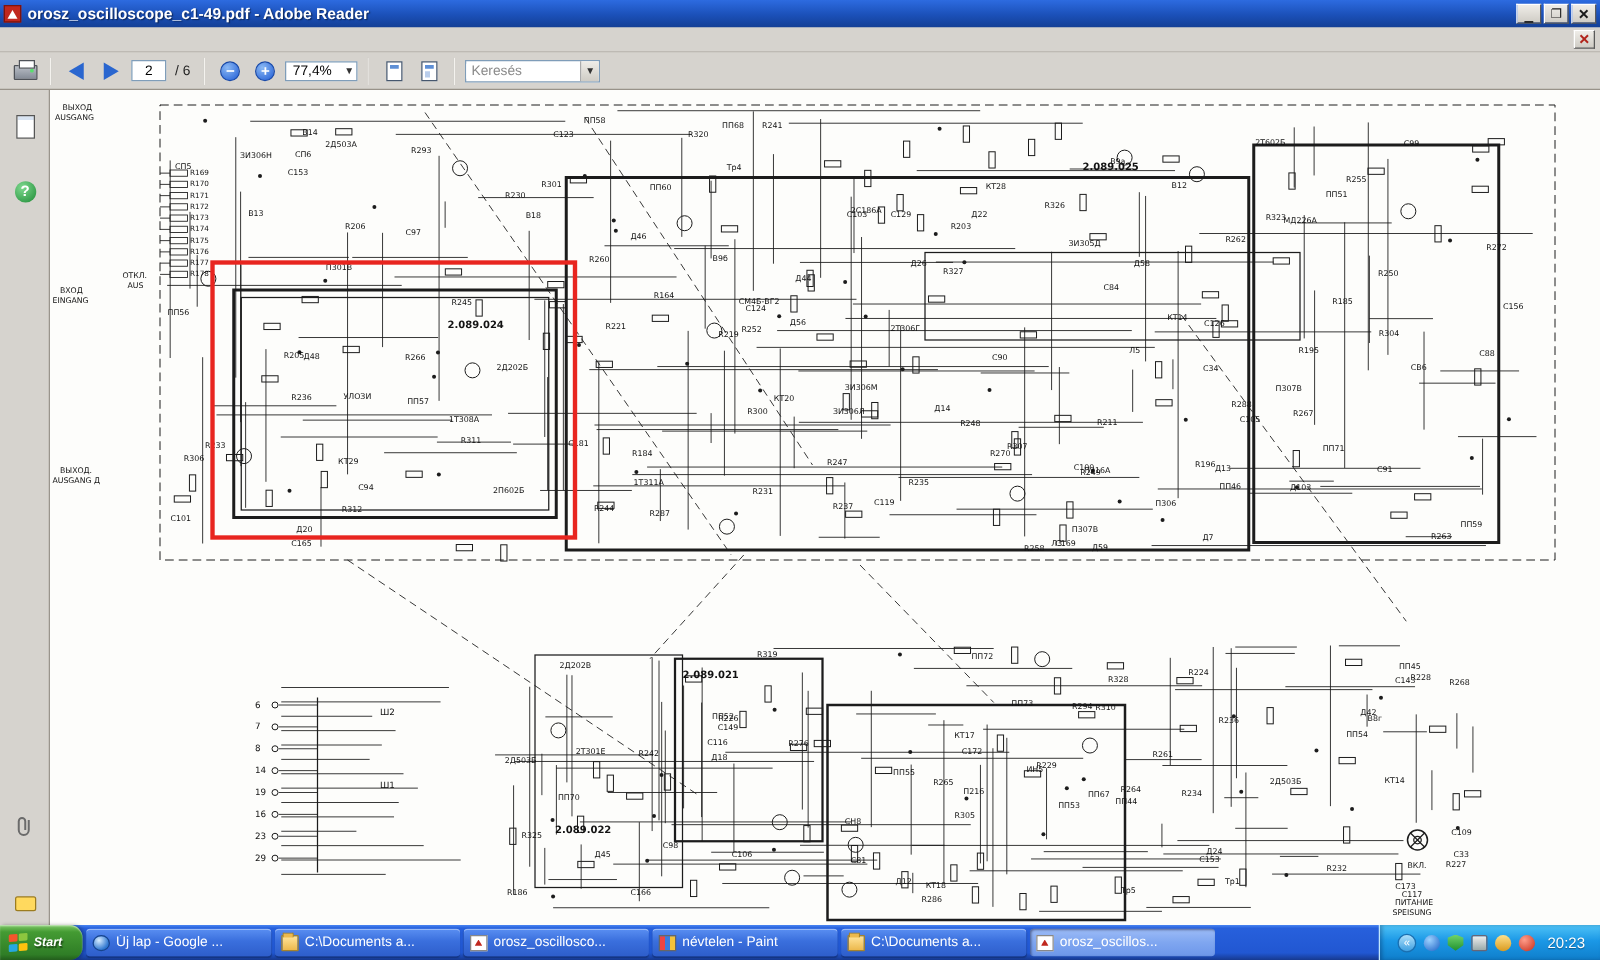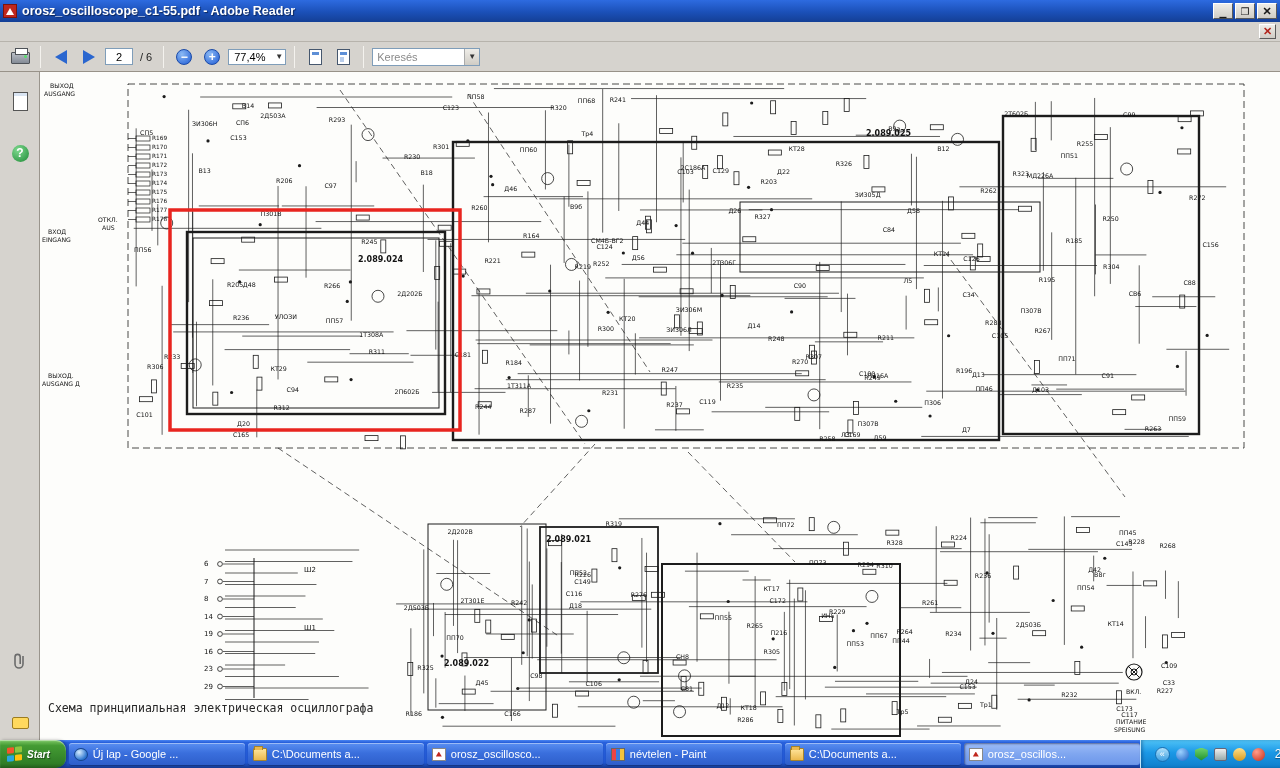--- a/index.html
+++ b/index.html
@@ -92,21 +92,21 @@
     font-weight:bold;font-style:italic;font-size:10px;text-shadow:1px 1px 1px rgba(0,0,0,.45);
     box-shadow:inset 0 1px 1px rgba(255,255,255,.5),2px 0 3px rgba(0,0,0,.3)}
   .xp-flag{width:15px;height:14px;display:grid;grid-template-columns:1fr 1fr;grid-template-rows:1fr 1fr;
     gap:1.5px;transform:skewY(-6deg)}
   .xp-flag b{border-radius:1px}
   .xp-flag b:nth-child(1){background:#f3552c}
   .xp-flag b:nth-child(2){background:#8cc63f}
   .xp-flag b:nth-child(3){background:#27a8e0}
   .xp-flag b:nth-child(4){background:#ffc20e}
   #taskbar-buttons{display:flex;align-items:center;height:28px}
-  .task-btn{width:176px;height:22px;margin-left:3px;border-radius:3px;display:flex;align-items:center;
+  .task-btn{width:148px;height:22px;margin-left:3px;border-radius:3px;display:flex;align-items:center;
     padding:0 5px;gap:5px;color:#fff;font-size:11px;
     background:linear-gradient(180deg,#5a8ff2 0%,#3a6fdd 45%,#2e5ecb 100%);
     box-shadow:inset 0 1px 0 rgba(255,255,255,.4),0 1px 1px rgba(0,0,0,.25)}
   .task-btn.active{background:linear-gradient(180deg,#9dbcf7 0%,#7fa6f0 50%,#6d97ea 100%);
     box-shadow:inset 1px 1px 2px rgba(0,0,30,.45);color:#fff}
   .tb-label{white-space:nowrap;overflow:hidden;text-overflow:ellipsis;flex:1}
   .tb-ic{width:14px;height:13px;flex:0 0 auto;position:relative}
   .browser-icon{border-radius:50%;background:radial-gradient(circle at 35% 30%,#d6ecff,#2f77d0 70%);border:1px solid #16448c}
   .folder-icon{background:linear-gradient(180deg,#ffe49a,#ecb94d);border:1px solid #a5832c;border-radius:1px}
   .folder-icon::before{content:"";position:absolute;top:-3px;left:0;width:7px;height:3px;
@@ -127,21 +127,21 @@
   .ti-gray{background:linear-gradient(180deg,#eee,#9aa);border:1px solid #667}
   .ti-red{background:radial-gradient(circle at 35% 30%,#ff9d8a,#c62b18);border-radius:50%}
   .ti-gold{background:linear-gradient(180deg,#ffe08a,#d99a1e);border-radius:50%}
   #tray-clock{font-size:12px;color:#fff;margin-left:4px;text-shadow:0 1px 1px rgba(0,0,0,.4)}
 </style>
 </head>
 <body>
 
 <div id="titlebar">
   <span class="app-icon"></span>
-  <span class="title-text">orosz_oscilloscope_c1-55.pdf - Adobe Reader</span>
+  <span class="title-text">orosz_oscilloscope_c1-49.pdf - Adobe Reader</span>
   <span class="win-btn glyph-min"></span>
   <span class="win-btn max glyph-max"></span>
   <span class="win-btn close glyph-close"></span>
 </div>
 
 <div id="menubar">
   <span id="menubar-close"></span>
 </div>
 
 <div id="toolbar">
@@ -900,21 +900,20 @@
         <text x="1086" y="622" font-size="6.2" fill="#121212" font-family="DejaVu Sans, sans-serif">ВКЛ.</text>
         <text x="1076" y="652" font-size="6.2" fill="#121212" font-family="DejaVu Sans, sans-serif">ПИТАНИЕ</text>
         <text x="1074" y="660" font-size="6.2" fill="#121212" font-family="DejaVu Sans, sans-serif">SPEISUNG</text>
         <circle cx="1094" cy="600" r="8" fill="none" stroke="#1c1c1c" stroke-width="1.2"></circle>
         <circle cx="1094" cy="600" r="3" fill="none" stroke="#1c1c1c" stroke-width="1"></circle>
         <line x1="1088" y1="594" x2="1100" y2="606" stroke="#1c1c1c" stroke-width="1"></line>
         <line x1="1100" y1="594" x2="1088" y2="606" stroke="#1c1c1c" stroke-width="1"></line>
         <rect x="130" y="138" width="290" height="220" fill="none" stroke="#e8251f" stroke-width="3.5"></rect>
       </svg>
     <div class="caption">
-      <div>Схема принципиальная электрическая осциллографа</div>
     </div>
   </div>
 </div>
 
 <div id="taskbar">
   <div id="start-btn">
     <span class="xp-flag">
         <b></b>
         <b></b>
         <b></b>

